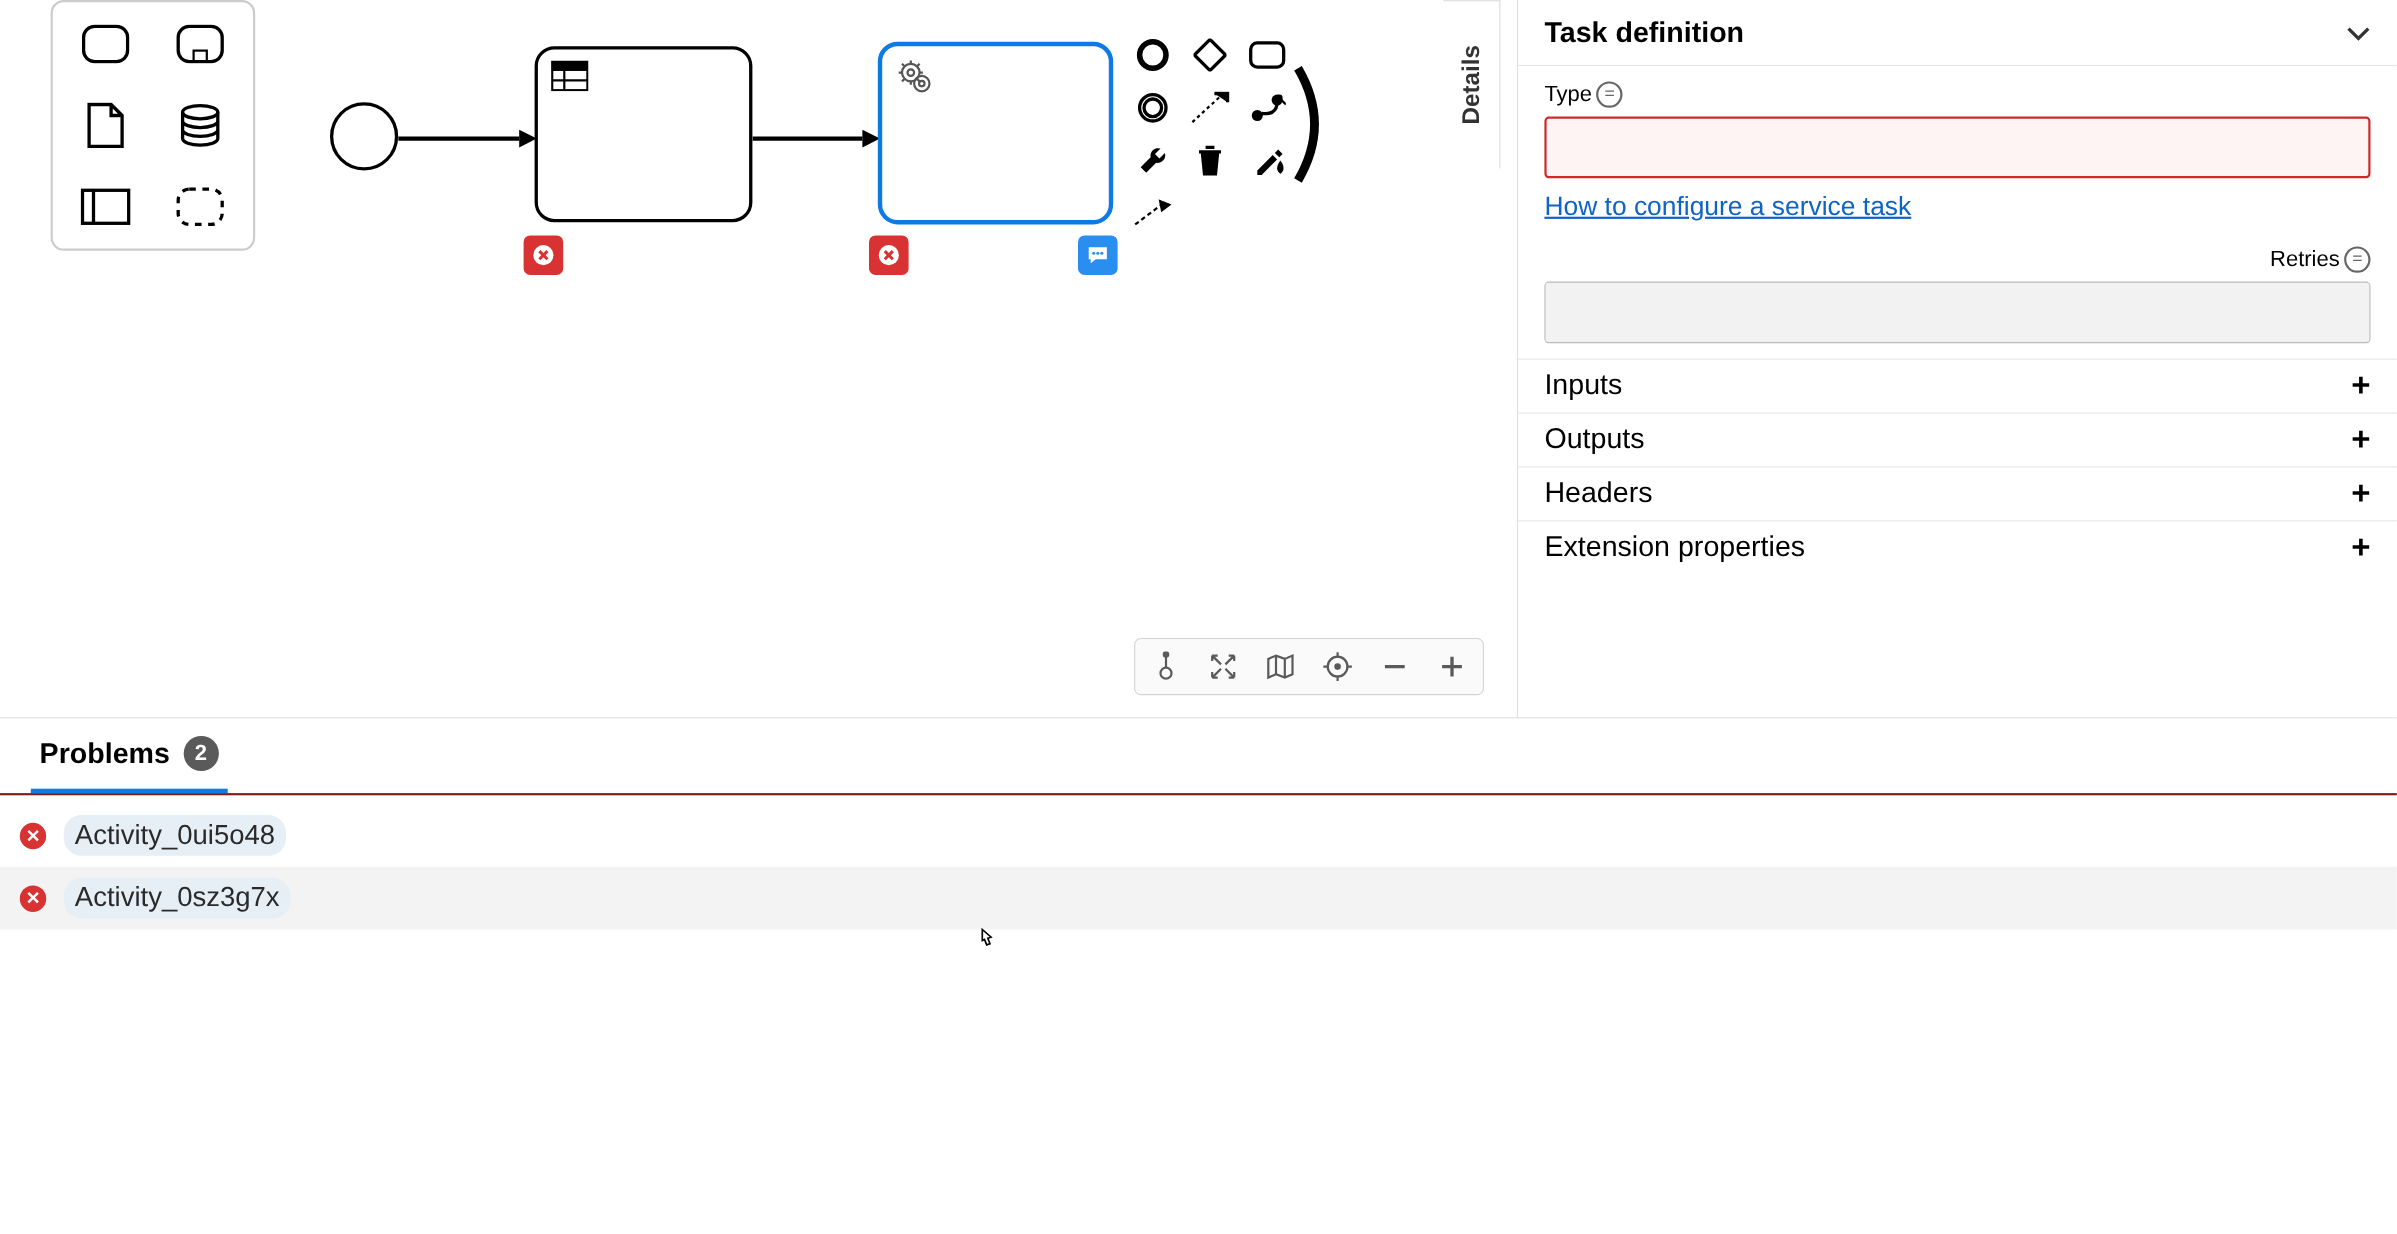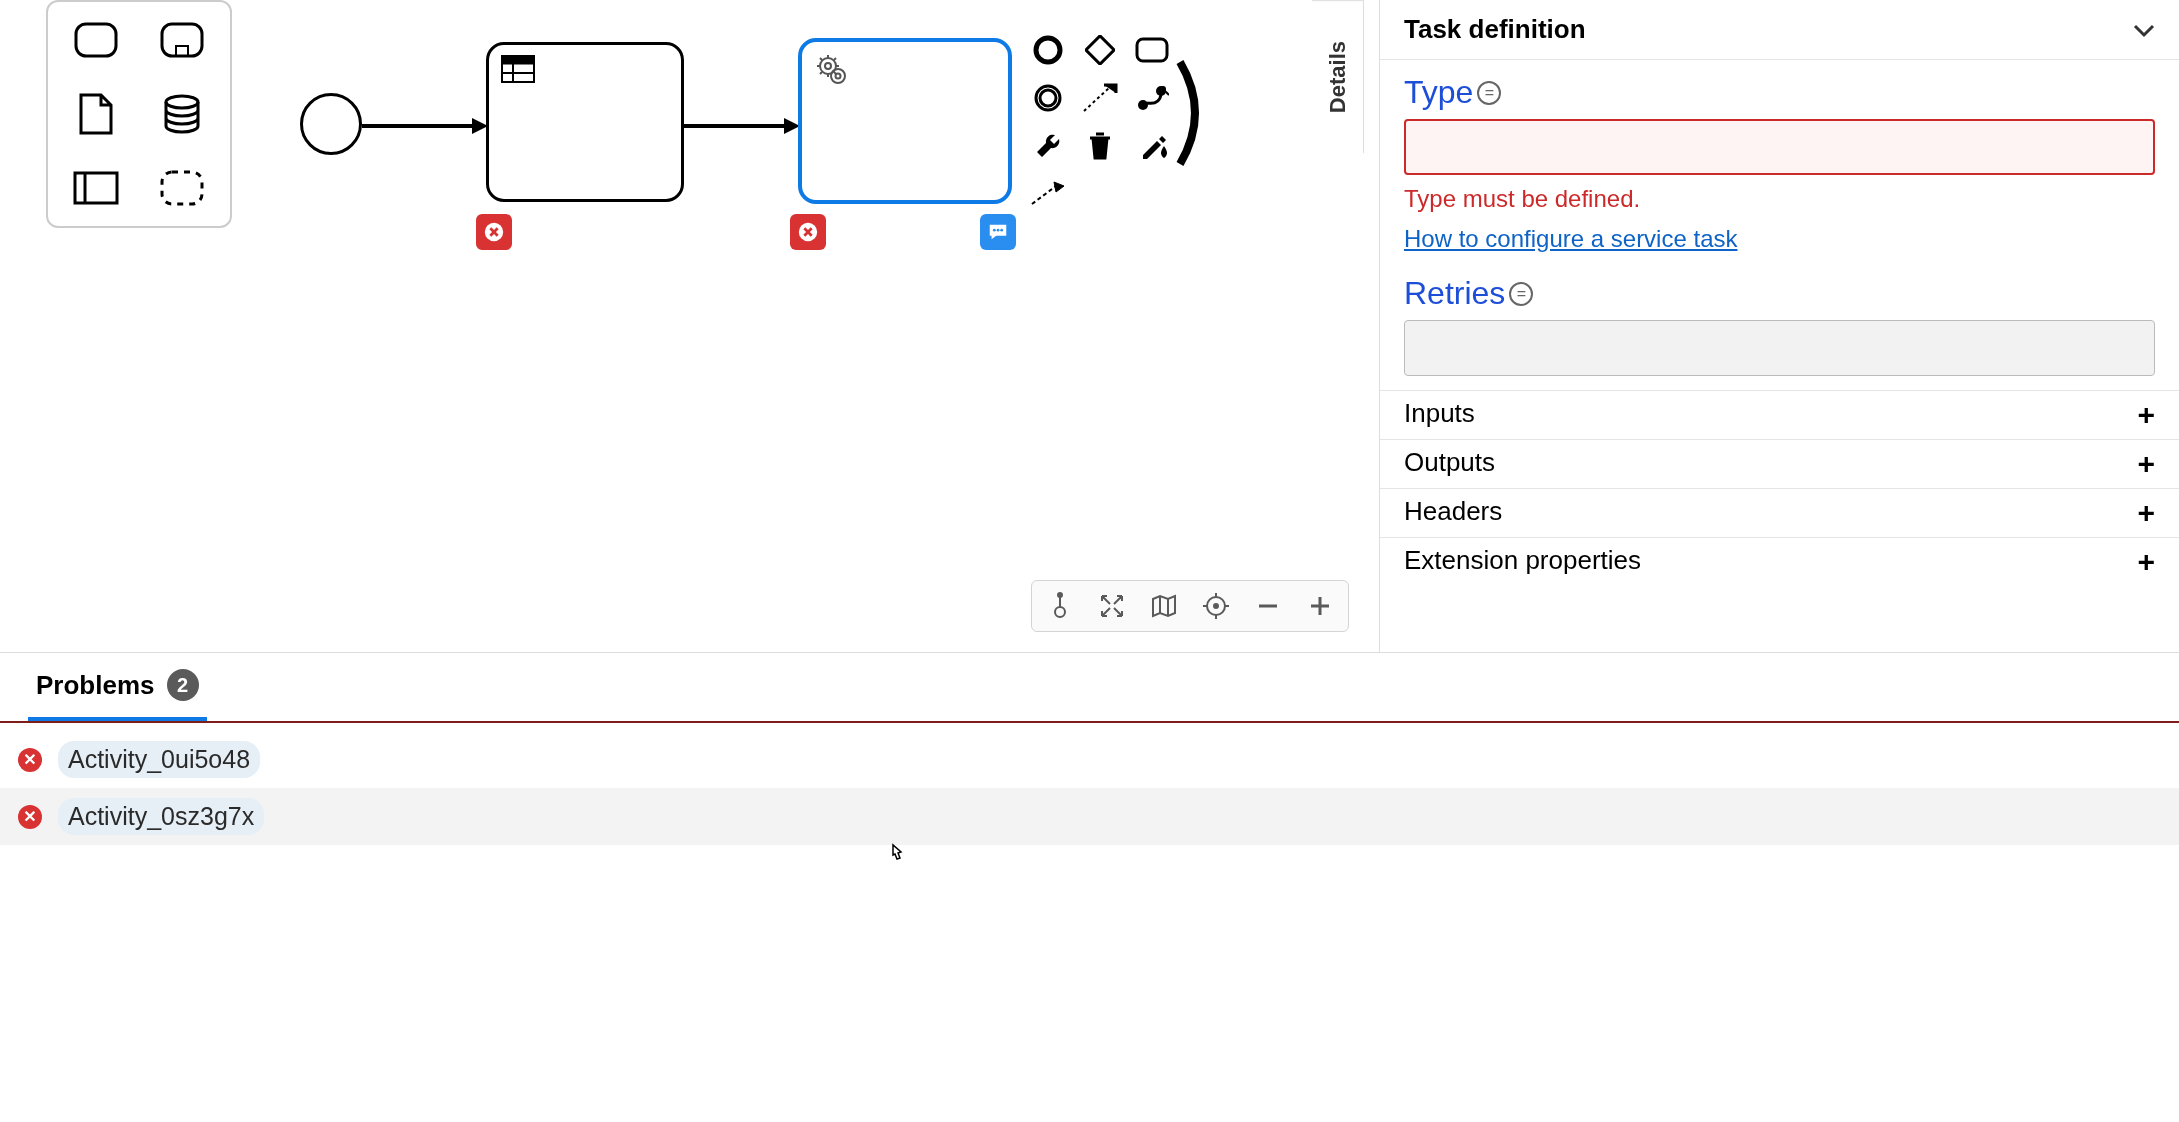--- a/index.html
+++ b/index.html
@@ -21,21 +21,21 @@
     .comment-badge { position: absolute; width: 36px; height: 36px; background: #2a8ef0; border-radius: 6px; display: flex; align-items: center; justify-content: center; }
     .context-pad { position: absolute; display: grid; grid-template-columns: repeat(3,44px); grid-auto-rows: 44px; gap: 4px 8px; }
     .ctx-item { display:flex; align-items:center; justify-content:center; }
     .ctx-item svg { fill:#000; }
     .zoom-bar { position: absolute; right: 30px; bottom: 20px; height: 52px; border: 1px solid #d4d4d4; border-radius: 6px; background: #fafafa; display:flex; align-items:center; padding: 0 10px; gap: 16px; }
     .zoom-bar .zb-item { width: 36px; height: 36px; display:flex; align-items:center; justify-content:center; color:#5a5a5a; }
     .details-tab { position: absolute; right: 15px; top: 0; width: 52px; background:#fff; border-left:1px solid #ddd; border-bottom:1px solid #ddd; display:flex; align-items:center; justify-content:center; padding: 40px 0; writing-mode: vertical-rl; transform: rotate(180deg); font-size: 22px; font-weight: 600; color:#333; }
     .side-panel { width: 800px; border-left: 1px solid #ddd; background: #fff; display:flex; flex-direction:column; overflow-y:auto; }
     .sp-section-header { display:flex; align-items:center; justify-content:space-between; padding: 14px 24px; font-size: 26px; font-weight: 700; border-bottom: 1px solid #e5e5e5; cursor:pointer; }
     .sp-body { padding: 14px 24px; }
-    .field-label { display:flex; align-items:center; gap:4px; font-size: 32px; margin-bottom: 8px; color:#1d4ed8; }
+    .field-label { display:flex; align-items:center; gap:4px; font-size: 20px; margin-bottom: 8px; color:#000000; }
     .feel-icon { width:24px; height:24px; border:2px solid #666; border-radius:50%; display:inline-flex; align-items:center; justify-content:center; font-size:16px; color:#666; }
     .feel-icon::before { content:"="; }
     .text-input { width: 100%; height: 56px; font-size: 22px; padding: 0 14px; border: 1px solid #4a4a4a; border-radius: 4px; background: #fff; }
     .text-input.error { border: 2px solid #cc2a2a; background: #fff4f4; }
     .text-input.muted { background:#f2f2f2; border-color:#bbb; }
     .error-msg { color:#cc2a2a; font-size: 24px; margin-top: 10px; }
     .help-link { color:#0e63c7; font-size: 24px; margin-top: 12px; display:inline-block; text-decoration:underline; }
     .sp-footer-section { display:flex; align-items:flex-start; justify-content:space-between; padding: 7px 24px; font-size: 26px; border-top: 1px solid #e5e5e5; cursor:pointer; }
     .plus { font-size: 30px; font-weight:700; }
     .problems-bar { border-top: 1px solid #dcdcdc; background: #fff; }
@@ -267,24 +267,23 @@
         <span><svg width="22" height="14" fill="none" stroke="#333" stroke-width="3">
               <path d="M2 2l9 9 9-9"></path>
             </svg></span>
       </div>
       <div class="sp-body">
         <div class="field-label">
           <span>Type</span>
           <span class="feel-icon"></span>
         </div>
         <input class="text-input error" value="" style="">
-        <div class="error-msg">Type must be defined.</div>
         <a href="#" class="help-link">How to configure a service task</a>
 
-        <div class="field-label" style="margin-top:22px;">
+        <div class="field-label" style="margin-top:22px;justify-content:flex-end;">
           <span>Retries</span>
           <span class="feel-icon"></span>
         </div>
         <input class="text-input muted" value="" style="">
       </div>
 
       <div class="sp-footer-section">
         <span>Inputs</span>
           <span class="plus">+</span>
       </div>

